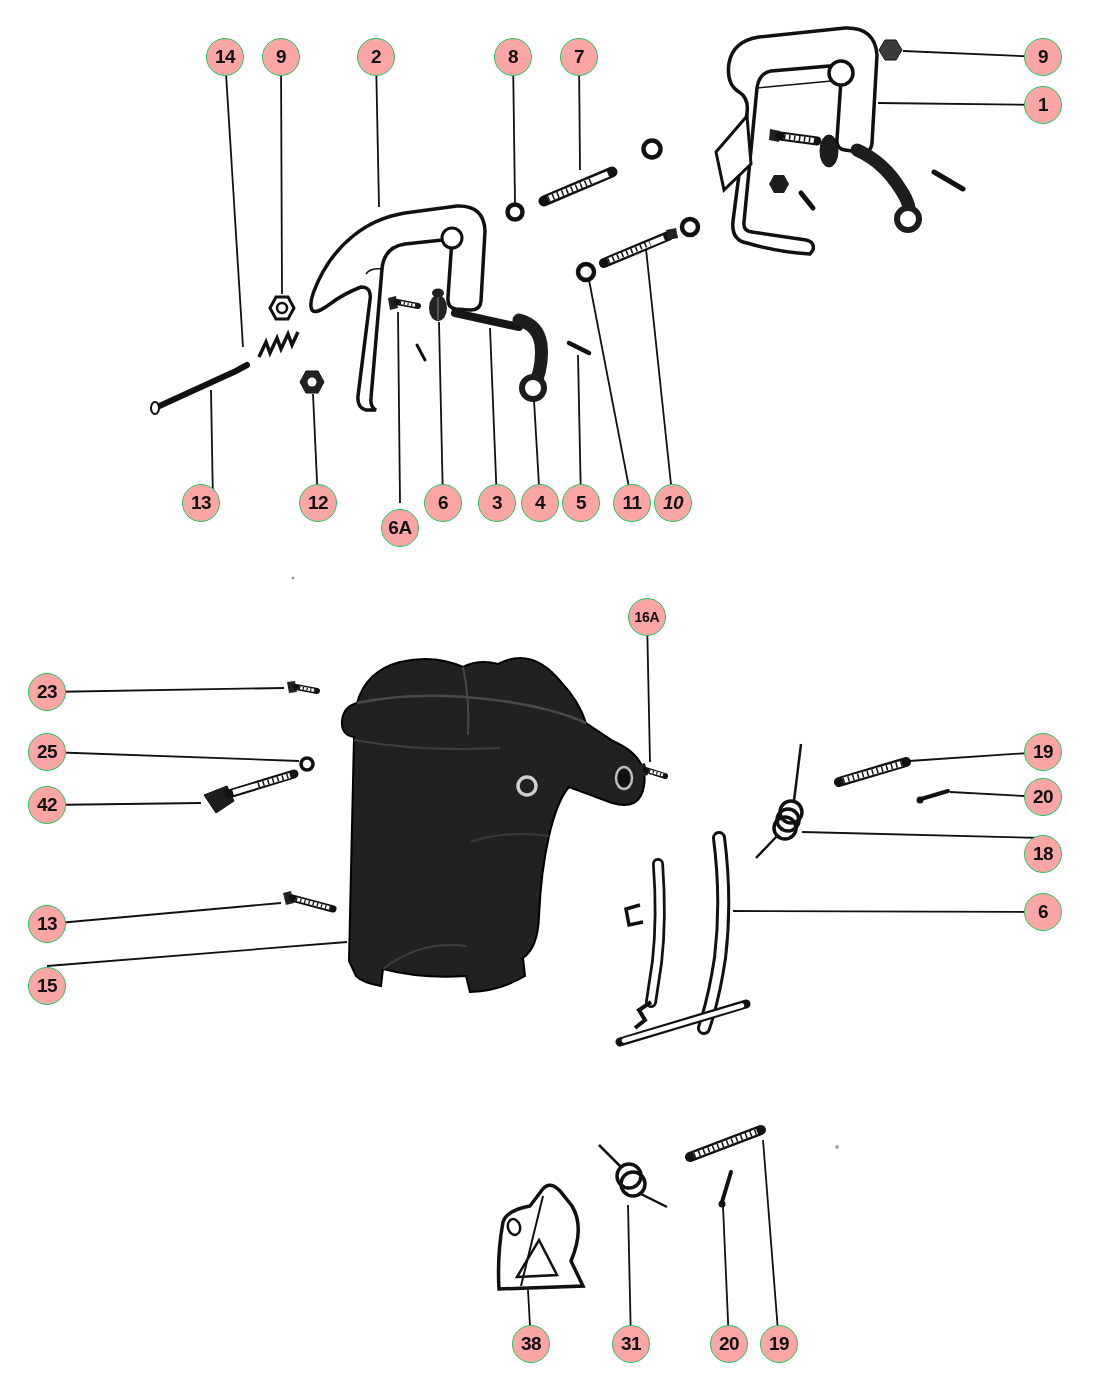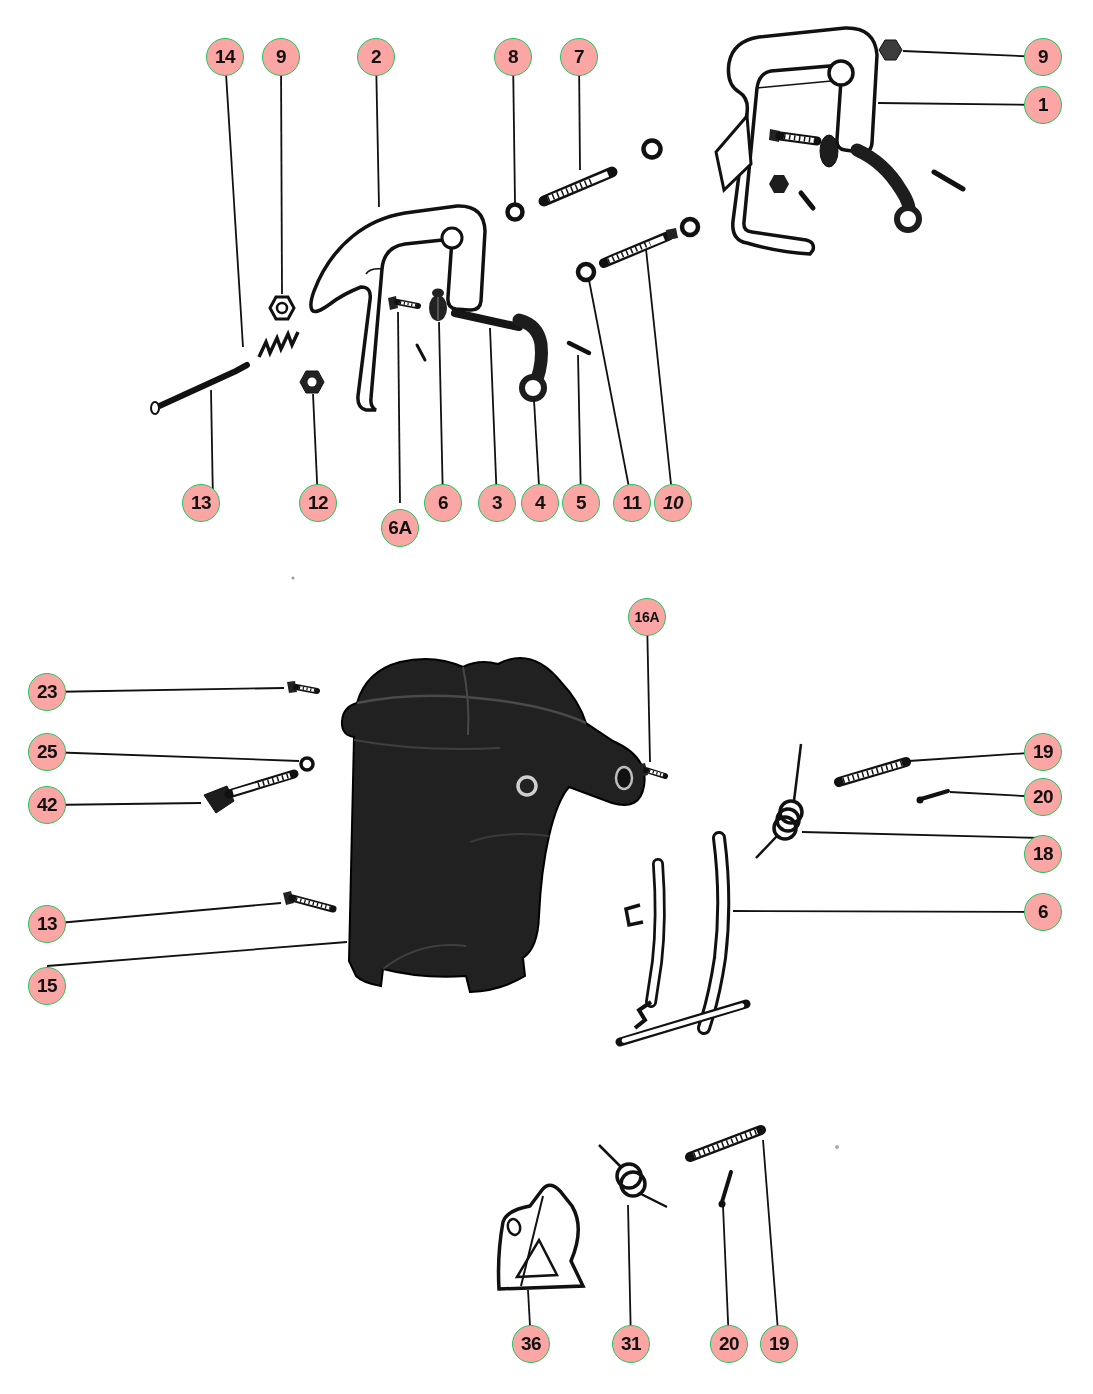--- a/index.html
+++ b/index.html
@@ -252,19 +252,19 @@
       <div class="callout small" style="left: 628px; top: 598px; height: 38px; width: 38px;">16A</div>
       <div class="callout" style="left: 28px; top: 673px; height: 38px; width: 38px;">23</div>
       <div class="callout" style="left: 28px; top: 733px; height: 38px; width: 38px;">25</div>
       <div class="callout" style="left: 28px; top: 786px; height: 38px; width: 38px;">42</div>
       <div class="callout" style="left: 28px; top: 905px; height: 38px; width: 38px;">13</div>
       <div class="callout" style="left: 28px; top: 947px; height: 38px; width: 38px; margin-top: 20px;">15</div>
       <div class="callout" style="left: 1024px; top: 733px; height: 38px; width: 38px;">19</div>
       <div class="callout" style="left: 1024px; top: 778px; height: 38px; width: 38px;">20</div>
       <div class="callout" style="left: 1024px; top: 819px; height: 38px; width: 38px; margin-top: 16px;">18</div>
       <div class="callout" style="left: 1024px; top: 893px; height: 38px; width: 38px;">6</div>
-      <div class="callout" style="left: 512px; top: 1325px; height: 38px; width: 38px;">36</div>
+      <div class="callout" style="left: 512px; top: 1325px; height: 38px; width: 38px;">38</div>
       <div class="callout" style="left: 612px; top: 1325px; height: 38px; width: 38px;">31</div>
       <div class="callout" style="left: 710px; top: 1325px; height: 38px; width: 38px;">20</div>
       <div class="callout" style="left: 760px; top: 1325px; height: 38px; width: 38px;">19</div>
     </div>
 
 </div>
 
 </body></html>

